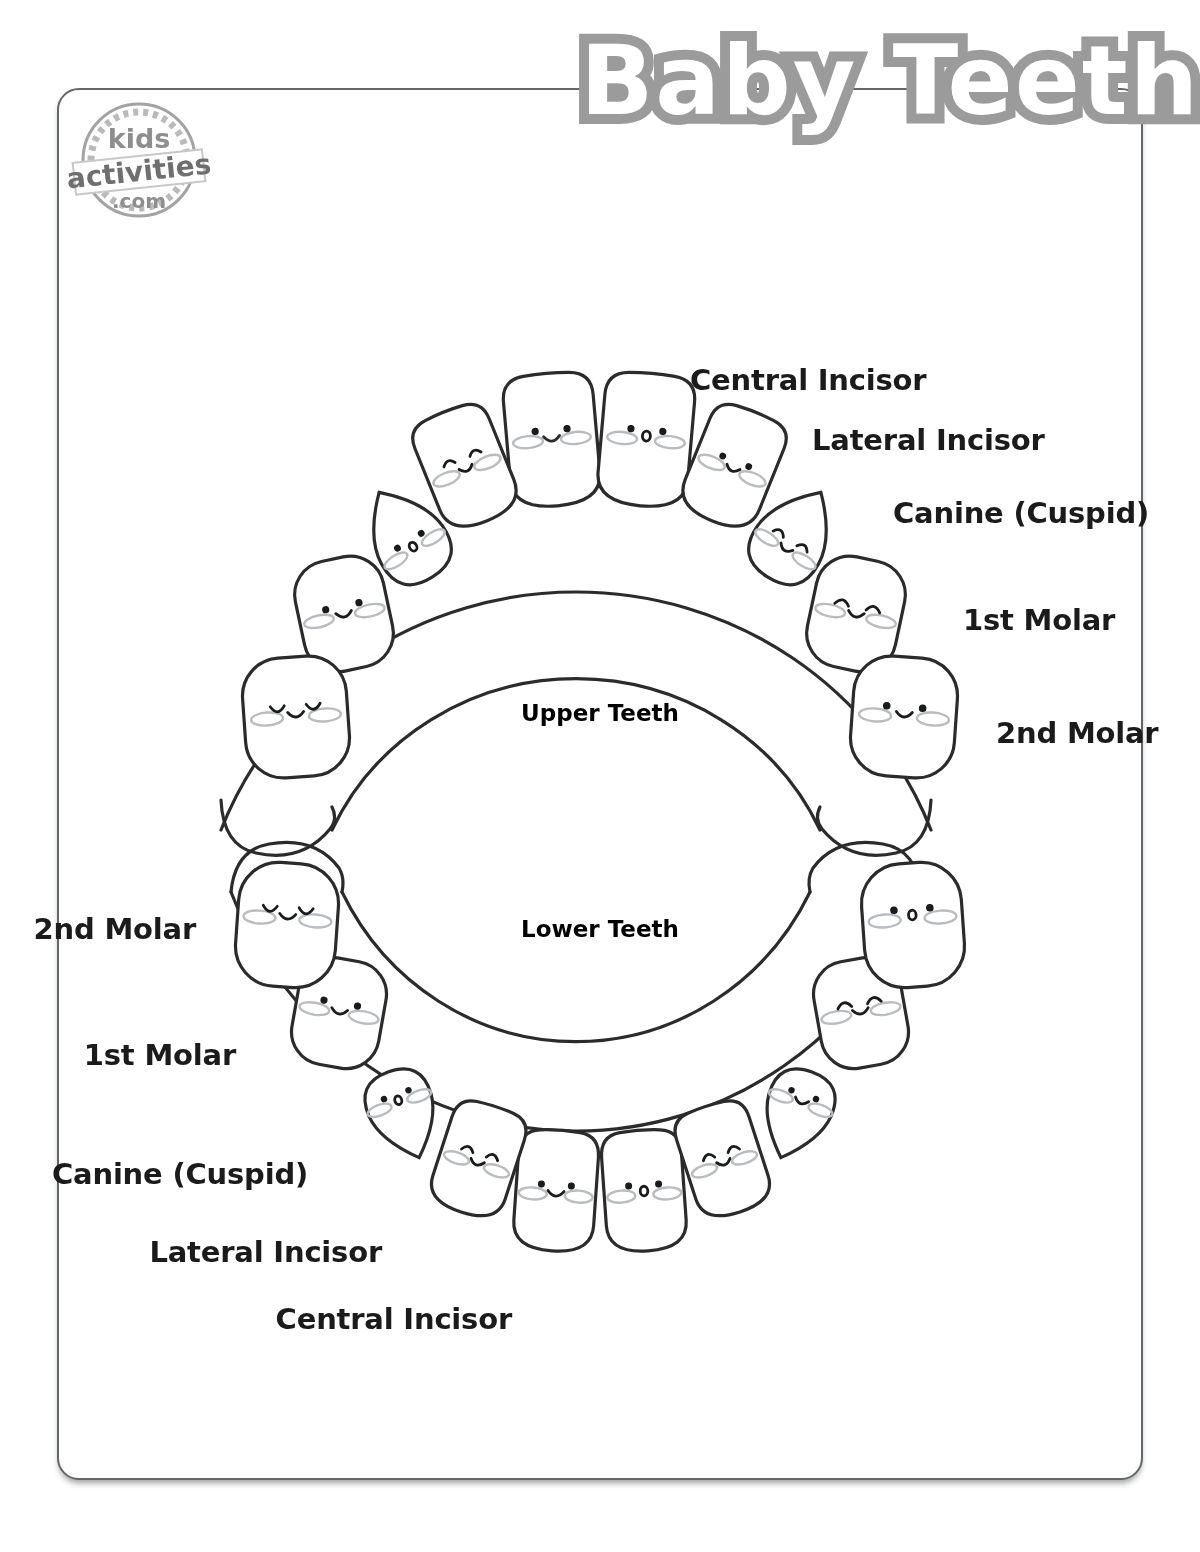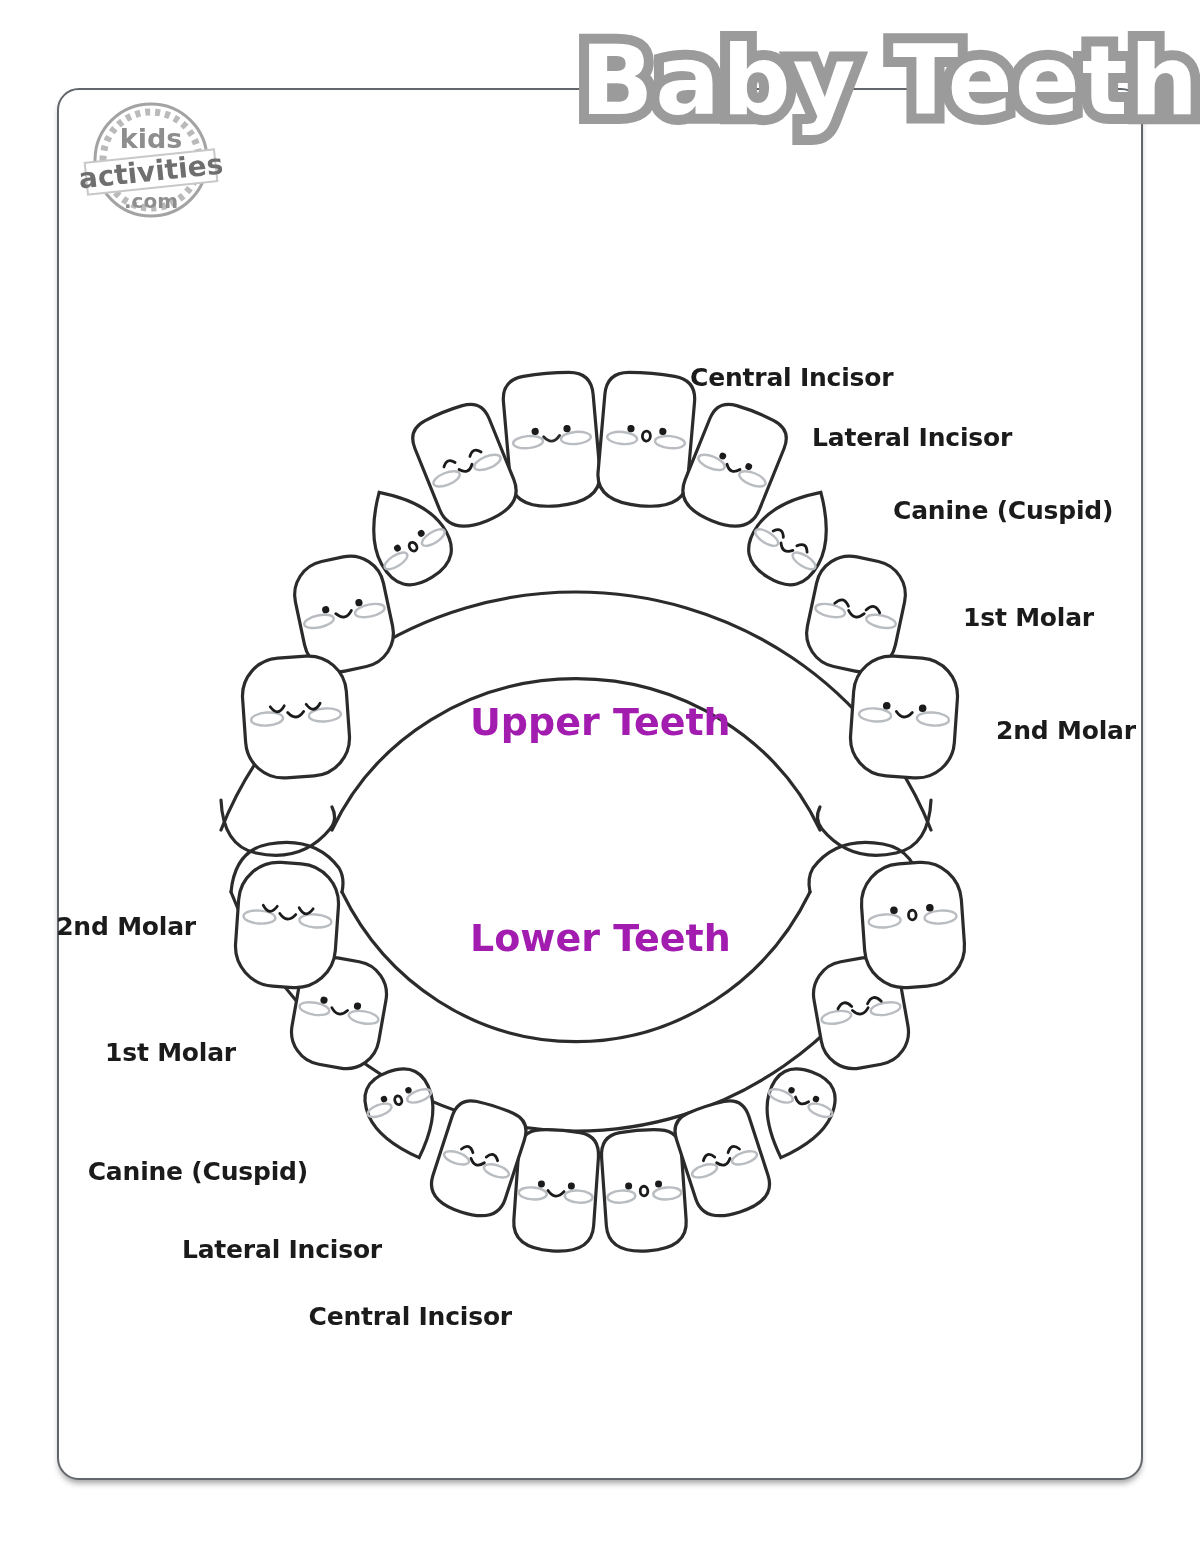--- a/index.html
+++ b/index.html
@@ -15,21 +15,21 @@
     left:57px;top:88px;
     width:1086px;height:1392px;
     border:2.5px solid #63666b;
     border-radius:22px;
     box-shadow:0 5px 6px -2px rgba(0,0,0,0.38);
     background:#fff;
     box-sizing:border-box;
   }
   
   #logo-stamp{
-    position:absolute;left:80px;top:96px;
+    position:absolute;left:68px;top:96px;
     width:142px;height:130px;
   }
   
   #title-block{
     position:absolute;left:0;top:34px;width:1200px;
     text-align:right;
     pointer-events:none;
   }
   .title-line{
     display:block;
@@ -47,33 +47,33 @@
   .title-line.l2{font-size:96px;}
   
   #arch-svg{
     position:absolute;left:0;top:0;width:1200px;height:1552px;
   }
   
   .lbl{
     position:absolute;
     font-family:"DejaVu Sans", sans-serif;
     font-weight:bold;
-    font-size:25px;
+    font-size:29px;
     color:#1b1b1b;
     white-space:nowrap;
     letter-spacing:-0.2px;
   }
   .lbl.right{ text-align:left; }
   .lbl.left{ text-align:right; }
   .arch-title{
     position:absolute;
     font-family:"DejaVu Sans", sans-serif;
     font-weight:bold;
-    font-size:38px;
-    color:#a21caf;
+    font-size:23px;
+    color:#000000;
     white-space:nowrap;
     text-align:center;
     letter-spacing:0px;
   }
 </style>
 </head>
 <body>
 
 <div id="page-frame"></div>
 

